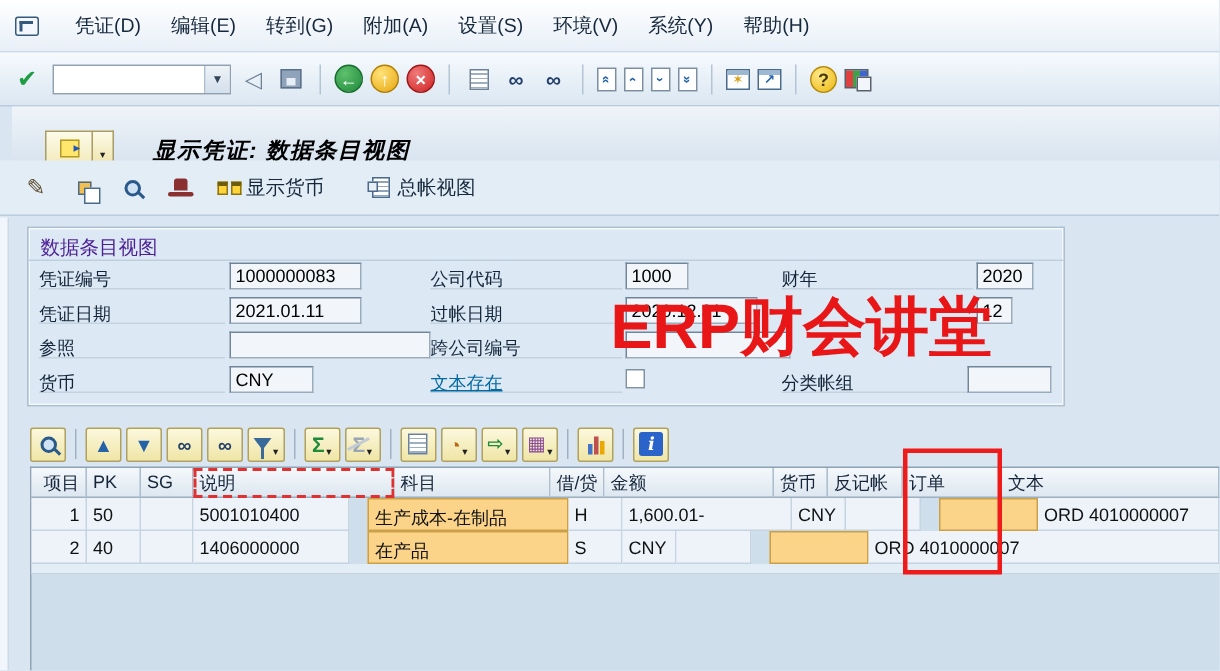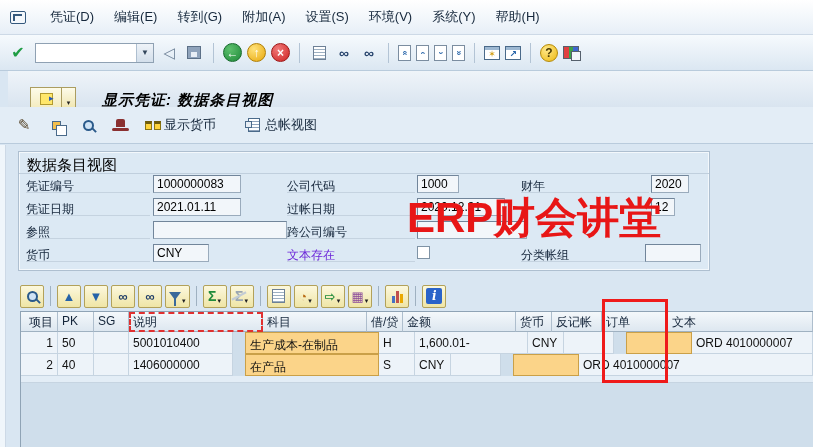--- a/index.html
+++ b/index.html
@@ -94,26 +94,26 @@
   .gl-ic::before { content:""; position:absolute; left:-4px; top:2px; width:5px; height:5px;
     background:#e8eef5; border:1px solid #4a6a8a; }
 
   
   .left-strip { position:absolute; left:0; top:145px; width:6px; height:302px;
     background:#f0f6fb; border-right:1px solid #cdd9e6; }
 
   
   .groupbox { position:absolute; left:18px; top:151px; width:692px; height:120px;
     background:#dce9f4; border:1px solid #aebfd0; box-shadow: 0 0 0 1px #f3f8fc inset; }
-  .gb-title { position:absolute; left:27px; top:156px; font-size:15px; color:#000000; }
+  .gb-title { position:absolute; left:27px; top:156px; font-size:13px; color:#4c1d95; }
   .gb-line { position:absolute; left:19px; top:173px; width:690px; height:1px; background:#c0cfdd; }
 
   .flabel { position:absolute; height:17px; font-size:12px; color:#14253a;
     border-bottom:1px solid #c5d3e0; padding-top:2px; white-space:nowrap; }
-  .flabel.dim { color:#6d28d9; }
+  .flabel.dim { color:#0369a1;text-decoration:underline; }
   .fld { position:absolute; height:18px; background:#f2f6fa; border:1px solid #9aabbc;
     border-top-color:#71859a; border-left-color:#71859a; font-size:12px; padding:1px 3px;
     color:#000; white-space:nowrap; overflow:hidden; }
   .chk { position:absolute; width:13px; height:13px; background:#fff; border:1px solid #7f93a5; }
 
   
   .watermark { position:absolute; left:407px; top:190px; font-size:42px; font-weight:bold;
     color:#e81616; z-index:50; white-space:nowrap; letter-spacing:0; }
   .red-rect { position:absolute; left:602px; top:299px; width:66px; height:84px;
     border:3px solid #ef1a1a; z-index:70; pointer-events:none; }

